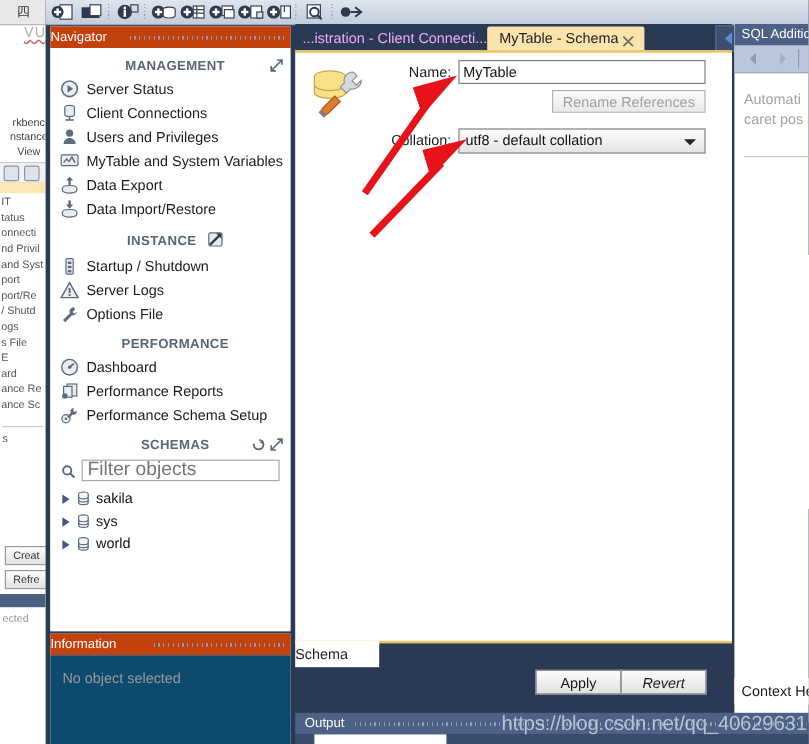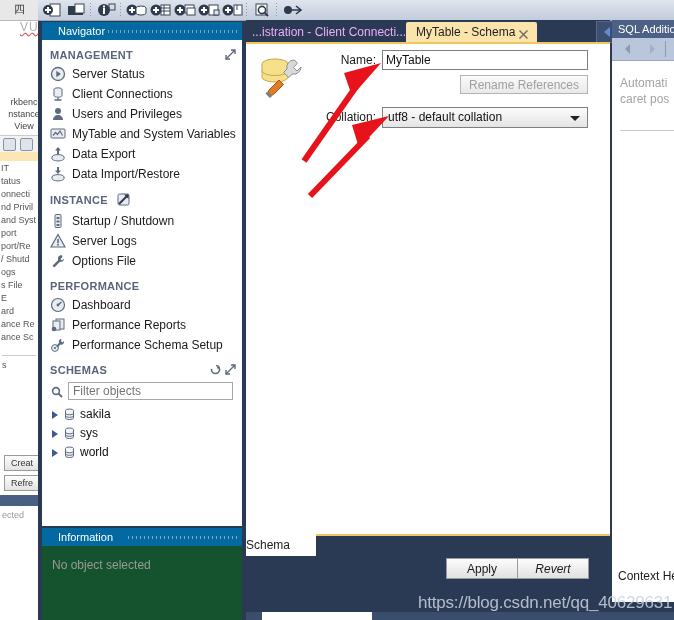--- a/index.html
+++ b/index.html
@@ -28,50 +28,50 @@
   #bg-window .bgsel{position:absolute;left:0;width:38px;height:11px;background:#4a6083;}
   
   #app{position:absolute;left:38px;top:0;width:636px;height:620px;background:#2b3a54;z-index:1;overflow:hidden;}
   
   #toolbar{position:absolute;left:0;top:0;width:636px;height:20px;
     background:linear-gradient(#dfe5ee,#c3ccdb);border-bottom:1px solid #9aa6ba;}
   #toolbar .tb{position:absolute;top:2px;width:22px;height:16px;cursor:default;}
   #toolbar .tsep{position:absolute;top:3px;width:1px;height:14px;
     background:repeating-linear-gradient(#8e99ab 0 1px,transparent 1px 3px);}
   
-  .panel-title{height:18px;background:#0369a1;color:#ffffff;font-size:11px;
-    line-height:18px;padding-left:16px;position:relative;overflow:hidden;}
+  .panel-title{height:18px;background:#c2410c;color:#ffffff;font-size:11px;
+    line-height:18px;padding-left:0;position:relative;overflow:hidden;}
   .panel-title .dots{position:absolute;left:66px;right:4px;top:8px;height:3px;
     background:repeating-linear-gradient(90deg,#8ea0bc 0 1px,transparent 1px 4px);}
   .panel-title.info .dots{left:86px;}
   
   #navigator{position:absolute;left:4px;top:22px;width:200px;height:504px;background:#ffffff;
      border:1px solid #1d2troubles;}
   #navigator{border:0;}
   #nav-body{position:absolute;left:0;top:18px;width:200px;height:486px;background:#fff;overflow:hidden;}
   .nav-group{font-size:11px;font-weight:bold;color:#59657a;letter-spacing:.3px;
-     padding:9px 0 3px 8px;position:relative;}
+     padding:9px 0 3px 8px;position:relative;text-align:center;}
   .nav-group .gbtn{position:absolute;right:6px;top:9px;width:11px;height:11px;}
   .nav-group .gbtn2{position:absolute;right:21px;top:9px;width:11px;height:11px;}
   .nav-item{height:20px;line-height:20px;font-size:12px;color:#1b1b1b;padding-left:30px;
      position:relative;cursor:default;}
   .nav-item .ico{position:absolute;left:8px;top:2px;width:16px;height:16px;}
   
   #filter-row{position:relative;height:22px;margin:2px 0 2px 0;}
   #filter-row .magn{position:absolute;left:9px;top:5px;width:12px;height:12px;}
   #filter-input{position:absolute;left:26px;top:1px;width:165px;height:18px;
-     border:1px solid #a8a8a8;background:#fff;font-size:12px;color:#9a9a9a;
+     border:1px solid #a8a8a8;background:#fff;font-size:16px;color:#9a9a9a;
      padding:4px 4px;box-sizing:border-box;font-family:"Liberation Sans",sans-serif;}
   .schema-item{height:19px;line-height:19px;font-size:12px;color:#111;padding-left:38px;position:relative;cursor:default;}
   .schema-item .tri{position:absolute;left:10px;top:6px;width:0;height:0;
      border-left:6px solid #3d5a8a;border-top:4px solid transparent;border-bottom:4px solid transparent;}
   .schema-item .db{position:absolute;left:21px;top:3px;width:13px;height:13px;}
   
   #information{position:absolute;left:4px;top:528px;width:200px;height:92px;background:#fff;}
-  #info-body{position:absolute;left:0;top:18px;width:200px;height:74px;background:#14532d;}
+  #info-body{position:absolute;left:0;top:18px;width:200px;height:74px;background:#0c4a6e;}
   #info-body .noobj{font-size:12px;color:#9a9a9a;padding:12px 0 0 10px;}
   
   #tabbar{position:absolute;left:208px;top:20px;width:364px;height:22px;background:#2b3a54;}
   .tab{position:absolute;top:2px;height:20px;line-height:20px;font-size:12px;box-sizing:border-box;cursor:default;}
   .tab.inactive{color:#f0abfc;padding:0 6px;}
   .tab.active{background:#fbe3ac;color:#222;border-top-left-radius:2px;border-top-right-radius:2px;padding:0 22px 0 10px;}
   .tab.active .x{position:absolute;right:8px;top:4px;width:11px;height:11px;cursor:pointer;}
   #tabnav{position:absolute;left:558px;top:21px;width:46px;height:20px;background:#3c4f70;border:1px solid #55688c;}
   #tabnav .arr{position:absolute;top:3px;width:14px;height:14px;}
   #editor{position:absolute;left:208px;top:42px;width:364px;height:492px;background:#ffffff;border-bottom:2px solid #f0c75e;}
@@ -542,20 +542,24 @@
       <span class="rsep"></span>
     </div>
     <div id="rp-text">
       <div>Automati</div>
       <div>caret pos</div>
     </div>
     <div id="rp-line"></div>
   </div>
   <div id="ctxhelp">Context Help</div>
 
+  <div id="outputbar">
+    <span class="lbl">Output</span>
+    <span class="dots"></span>
+  </div>
   <div id="outputbody">
     <span class="chip"></span>
   </div>
 </div>
 
 <div id="watermark">https://blog.csdn.net/qq_40629631</div>
 
 <svg id="arrows">
   <g fill="#e8131a">
     <path d="M304 161 L360 81" stroke="#e8131a" stroke-width="6" fill="none"></path>

